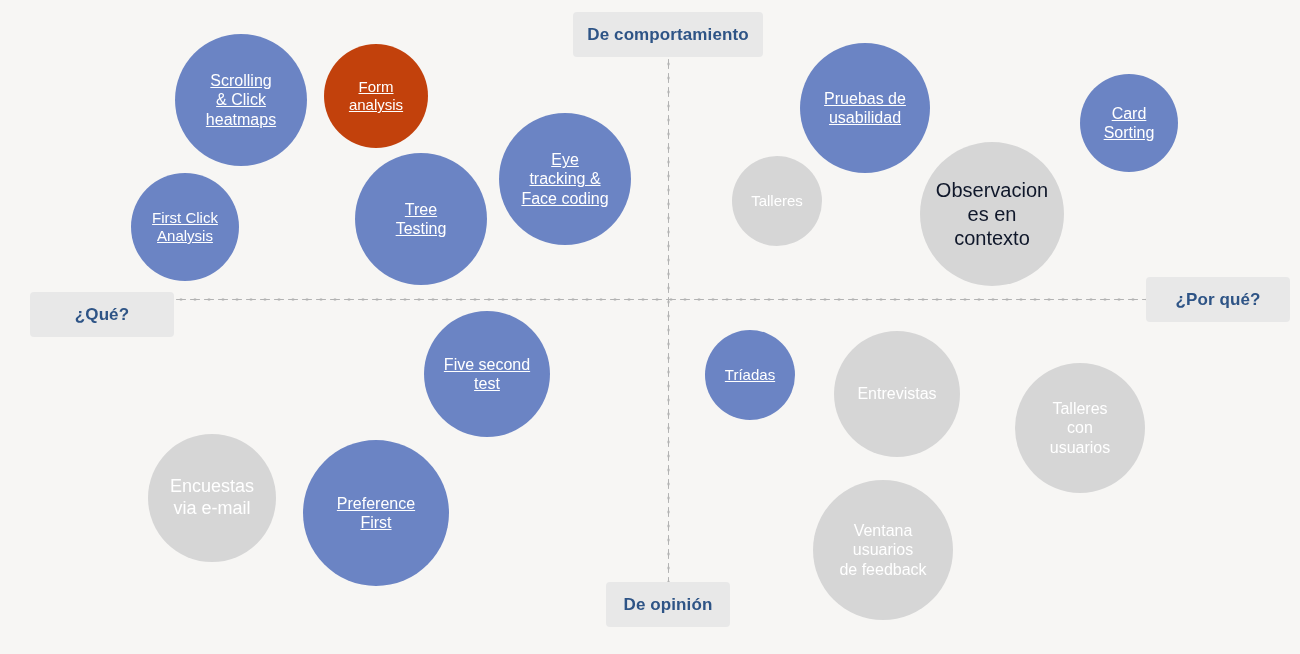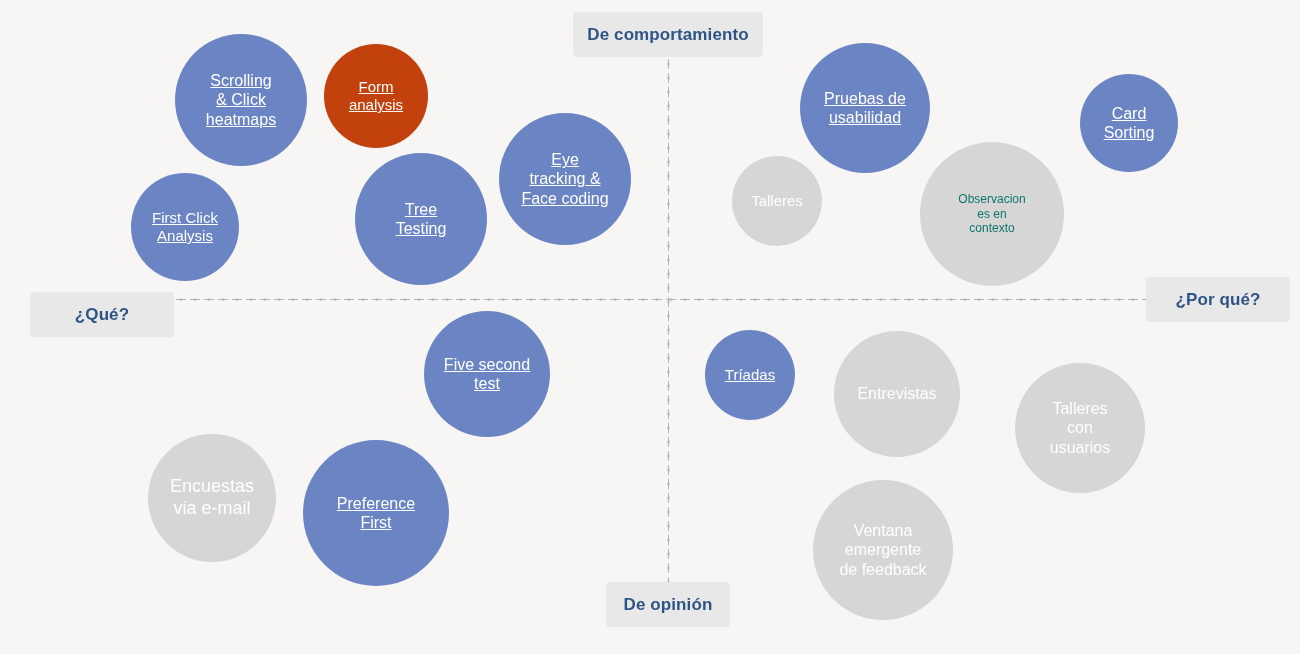--- a/index.html
+++ b/index.html
@@ -115,21 +115,21 @@
         <span class="bubble-label">Pruebas de
 usabilidad</span>
       </div>
       <div class="bubble blue" style="left: 1080px; top: 74px; width: 98px; height: 98px; background: rgb(107, 132, 196); color: rgb(255, 255, 255); font-size: 16px;">
         <span class="bubble-label">Card
 Sorting</span>
       </div>
       <div class="bubble gray" style="left: 732px; top: 156px; width: 90px; height: 90px; background: rgb(214, 214, 214); color: rgb(255, 255, 255); font-size: 15px;">
         <span class="bubble-label">Talleres</span>
       </div>
-      <div class="bubble gray" style="left: 920px; top: 142px; width: 144px; height: 144px; background: rgb(214, 214, 214); color: #0f766e; font-size: 12px;">
+      <div class="bubble gray" style="left: 920px; top: 142px; width: 144px; height: 144px; background: rgb(214, 214, 214); color: #0f172a; font-size: 20px;">
         <span class="bubble-label">Observacion
 es en
 contexto</span>
       </div>
       <div class="bubble blue" style="left: 424px; top: 311px; width: 126px; height: 126px; background: rgb(107, 132, 196); color: rgb(255, 255, 255); font-size: 16px;">
         <span class="bubble-label">Five second
 test</span>
       </div>
       <div class="bubble blue" style="left: 705px; top: 330px; width: 90px; height: 90px; background: rgb(107, 132, 196); color: rgb(255, 255, 255); font-size: 15px;">
         <span class="bubble-label">Tríadas</span>
@@ -145,18 +145,18 @@
       <div class="bubble gray" style="left: 148px; top: 434px; width: 128px; height: 128px; background: rgb(214, 214, 214); color: rgb(255, 255, 255); font-size: 18px;">
         <span class="bubble-label">Encuestas
 via e-mail</span>
       </div>
       <div class="bubble blue" style="left: 303px; top: 440px; width: 146px; height: 146px; background: rgb(107, 132, 196); color: rgb(255, 255, 255); font-size: 16px;">
         <span class="bubble-label">Preference
 First</span>
       </div>
       <div class="bubble gray" style="left: 813px; top: 480px; width: 140px; height: 140px; background: rgb(214, 214, 214); color: rgb(255, 255, 255); font-size: 16px;">
         <span class="bubble-label">Ventana
-emergente
+usuarios
 de feedback</span>
       </div>
     </div>
 
 </div>
 
 </body></html>

